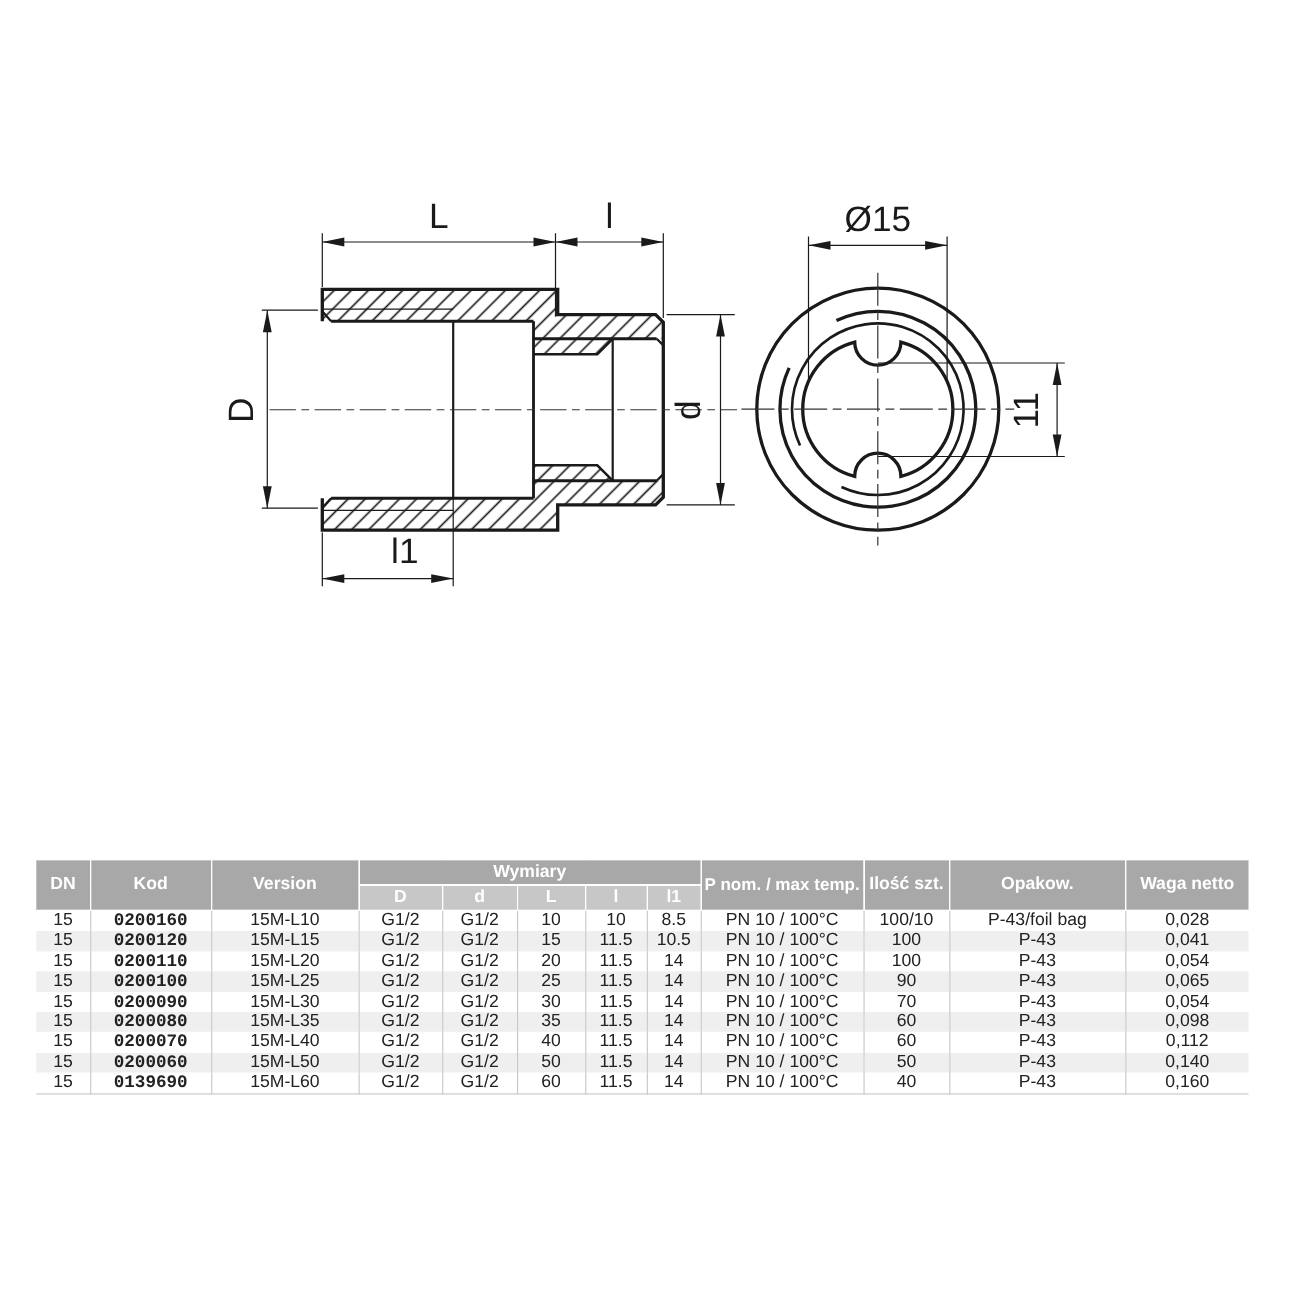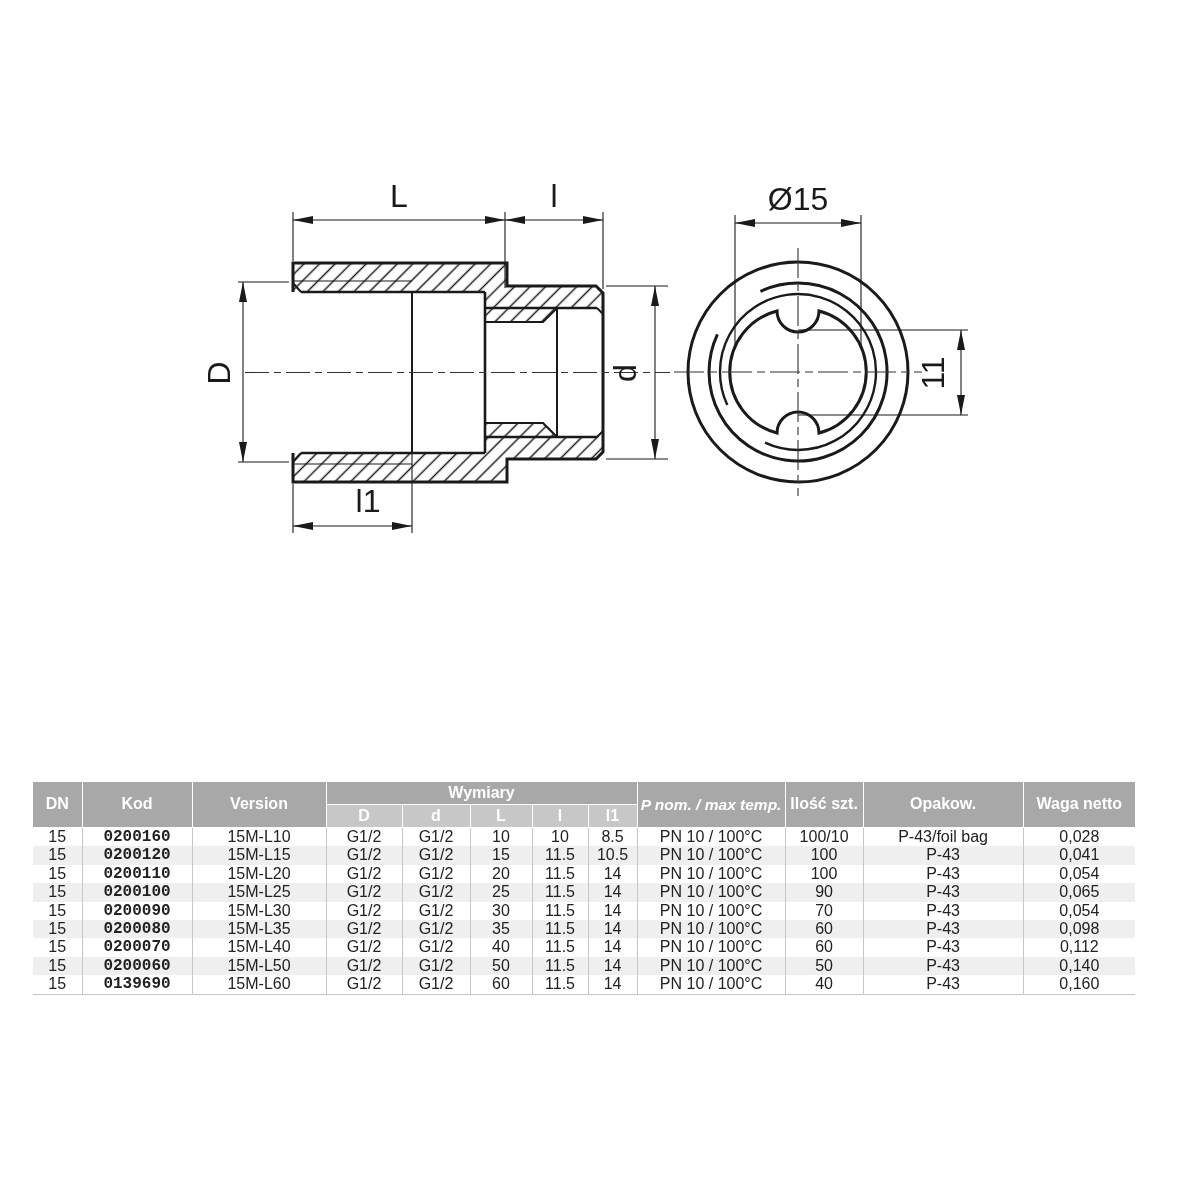--- a/index.html
+++ b/index.html
@@ -9,21 +9,21 @@
   table.spec{border-collapse:collapse;table-layout:fixed;width:1102px;}
   table.spec th, table.spec td{padding:0;margin:0;text-align:center;vertical-align:middle;
       font-family:"Liberation Sans",sans-serif;font-size:16px;line-height:1.15;overflow:hidden;}
   
   table.spec thead th{background:#a8a8a8;color:#ffffff;font-weight:700;border:1px solid #ffffff;}
   table.spec thead tr.subhdr th{background:#c7c7c7;}
   table.spec thead tr:first-child{height:23px;padding-left:16px;}
   table.spec thead tr.subhdr{height:23px;}
   table.spec thead th:first-child{border-left:none;}
   table.spec thead th:last-child{border-right:none;}
-  table.spec thead th.pnom{font-size:15.5px;font-style:italic;}
+  table.spec thead th.pnom{font-size:15.5px;}
   
   table.spec tbody tr{height:18px;}
   table.spec tbody tr:nth-child(even){background:#efefef;}
   table.spec tbody tr:nth-child(odd){background:#ffffff;}
   table.spec tbody td{color:#222222;border-left:1px solid #c6c6c6;border-right:1px solid #c6c6c6;}
   table.spec tbody td:first-child{border-left:none;}
   table.spec tbody td:last-child{border-right:none;margin-top:36px;}
   table.spec tbody tr:last-child td{border-bottom:1px solid #c6c6c6;}
   table.spec tbody td.kod{font-weight:700;font-family:Liberation Mono, monospace;}
   svg text{font-family:"Liberation Sans",sans-serif;fill:#1a1a1a;}

